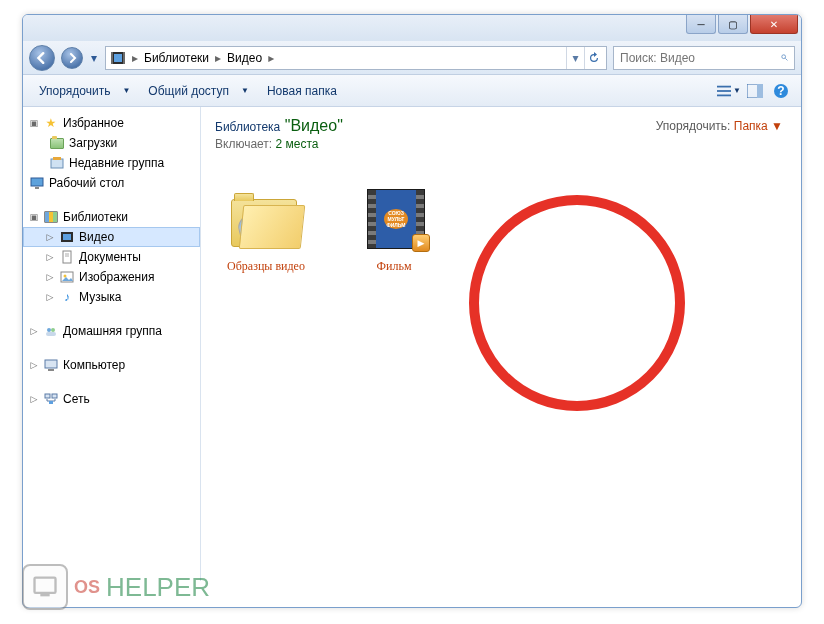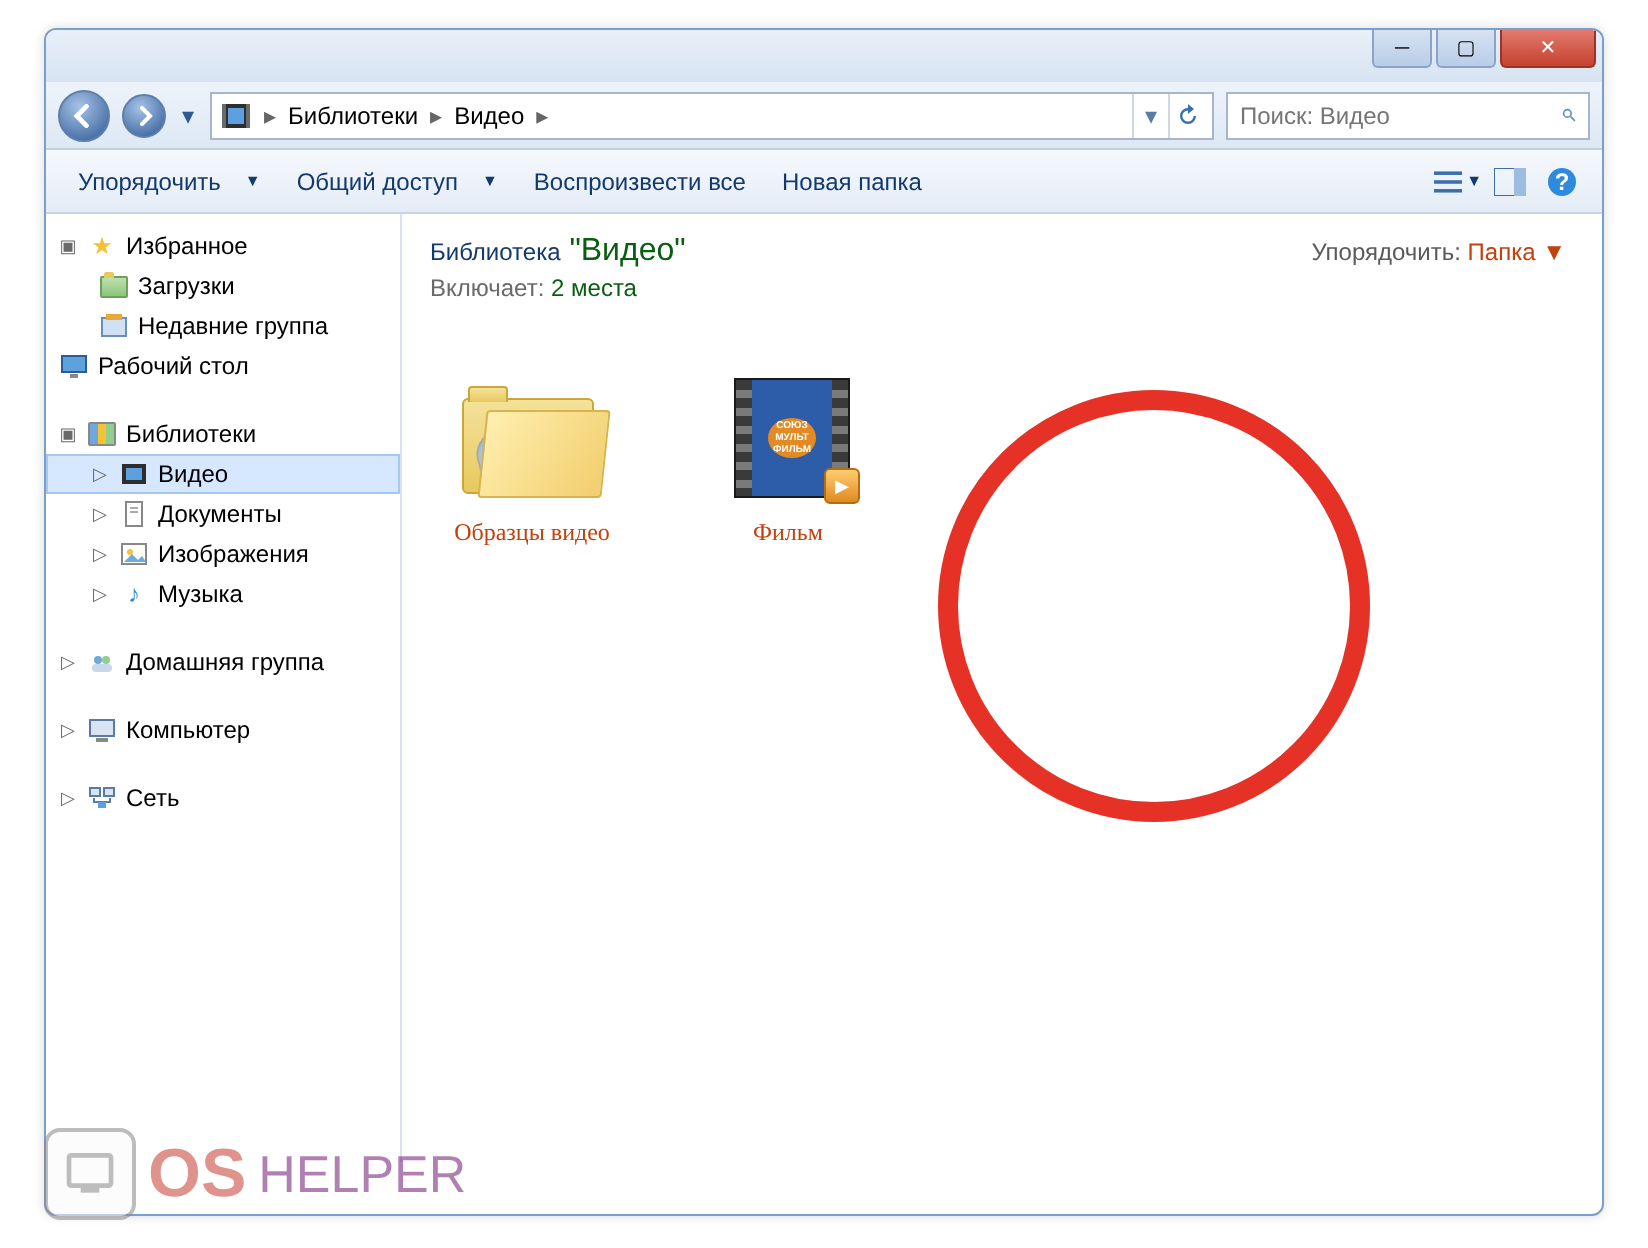--- a/index.html
+++ b/index.html
@@ -53,22 +53,22 @@
   .video .frame { flex: 1; background: #2d5da8; display: flex; align-items: center; justify-content: center; }
   .video .badge { width: 24px; height: 20px; background: #e48a22; border-radius: 50%; display: flex; align-items: center; justify-content: center; color: #fff; font-size: 5px; font-weight: bold; text-align: center; line-height: 6px; }
   .video .play { position: absolute; right: -6px; bottom: -4px; width: 18px; height: 18px; background: linear-gradient(#ffcd72,#e08a20); border: 1px solid #b46e10; border-radius: 3px; display: flex; align-items: center; justify-content: center; color: #fff; font-size: 9px; }
   .item .name { color: #c2410c; font-family: Liberation Serif, serif; }
   .ring { position: absolute; left: 268px; top: 88px; width: 216px; height: 216px; border: 10px solid #e63127; border-radius: 50%; pointer-events: none; }
   .status { height: 26px; border-top: 1px solid #d9e3ef; background: linear-gradient(#f3f7fc,#e6eef7); display: flex; align-items: center; padding: 0 10px; gap: 8px; color: #4a4a4a; }
   .status .sico { width: 18px; height: 18px; }
   .watermark { position: absolute; left: 22px; bottom: 14px; display: flex; align-items: center; gap: 6px; opacity: 0.55; pointer-events: none; }
   .watermark .logo { width: 46px; height: 46px; border: 2px solid #888; border-radius: 8px; display: flex; align-items: center; justify-content: center; background: #fafafa; }
   .watermark .logo svg { width: 28px; height: 28px; }
-  .watermark .txt1 { font-size: 34px; font-weight: bold; color: #c73a2f; }
-  .watermark .txt2 { font-size: 26px; color: #701a75; }
+  .watermark .txt1 { font-size: 18px; font-weight: bold; color: #c73a2f; }
+  .watermark .txt2 { font-size: 26px; color: #15803d; }
   
   .i-star { color: #f6c234; }
   .i-fold { width: 14px; height: 11px; background: linear-gradient(#f4e29a,#e8c95e); border: 1px solid #cba638; border-radius: 1px; display: inline-block; position: relative; }
   .i-fold::before { content: ""; position: absolute; left: 1px; top: -3px; width: 5px; height: 3px; background: #e8c95e; border-radius: 1px 1px 0 0; }
   .i-lib { width: 14px; height: 12px; display: inline-block; background: linear-gradient(90deg,#6fa8dc 0,#6fa8dc 4px,#f6c234 4px,#f6c234 8px,#8fce8f 8px); border: 1px solid #888; border-radius: 1px; }
 </style>
 </head>
 <body>
 
 <div class="window">
@@ -128,23 +128,20 @@
   <div class="toolbar">
     <div class="tbtn">
         <span>Упорядочить</span>
         <span class="tarrow">▼</span>
       </div>
     <div class="tbtn">
         <span>Общий доступ</span>
         <span class="tarrow">▼</span>
       </div>
     <div class="tbtn">
-        <span>Воспроизвести все</span>
-      </div>
-    <div class="tbtn">
         <span>Новая папка</span>
       </div>
     <div class="tspacer"></div>
     <div class="ticon">
       <svg width="16" height="14" viewBox="0 0 16 14">
           <rect x="0" y="1" width="16" height="2" fill="#3a6fad"></rect>
           <rect x="0" y="6" width="16" height="2" fill="#3a6fad"></rect>
           <rect x="0" y="11" width="16" height="2" fill="#3a6fad"></rect>
         </svg>
       <span class="tarrow" style="margin-left:2px">▼</span>

